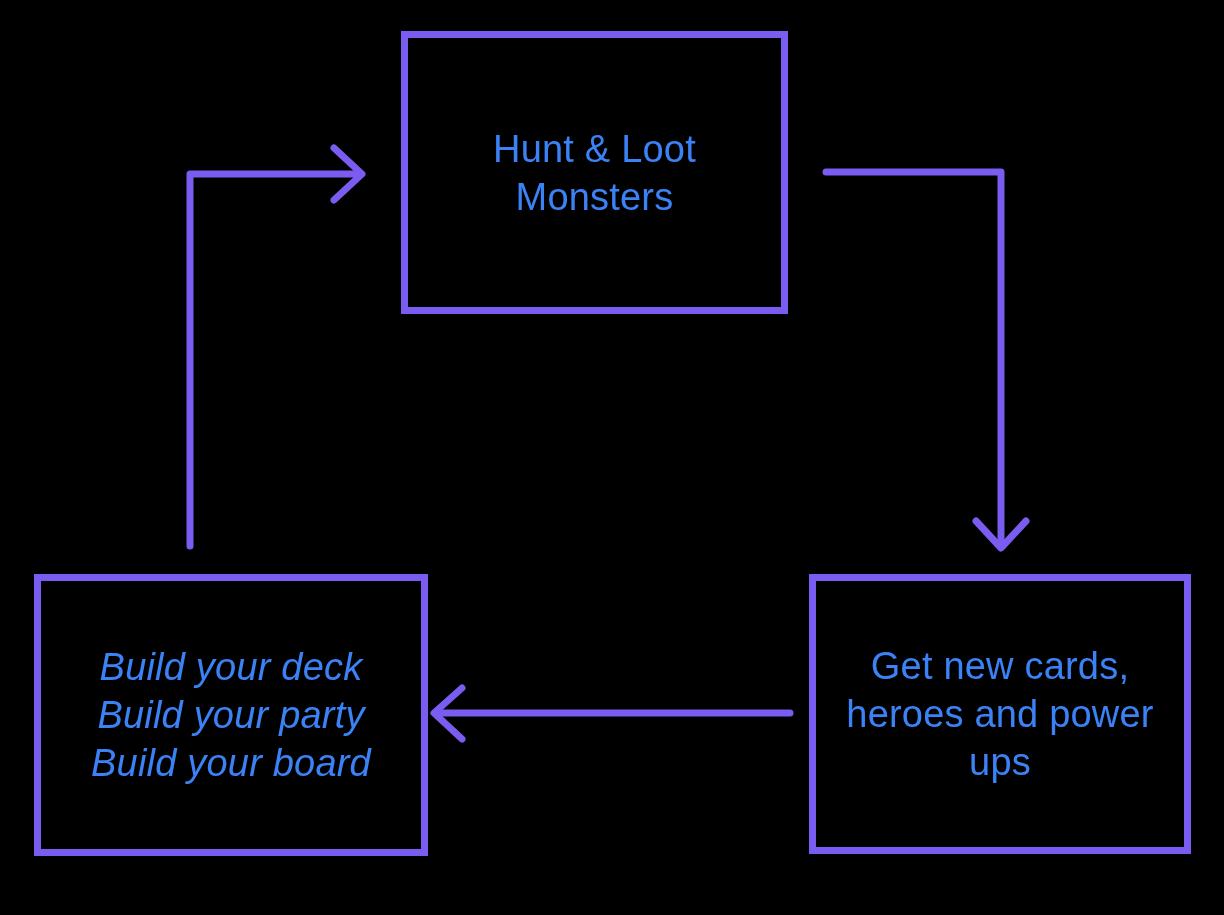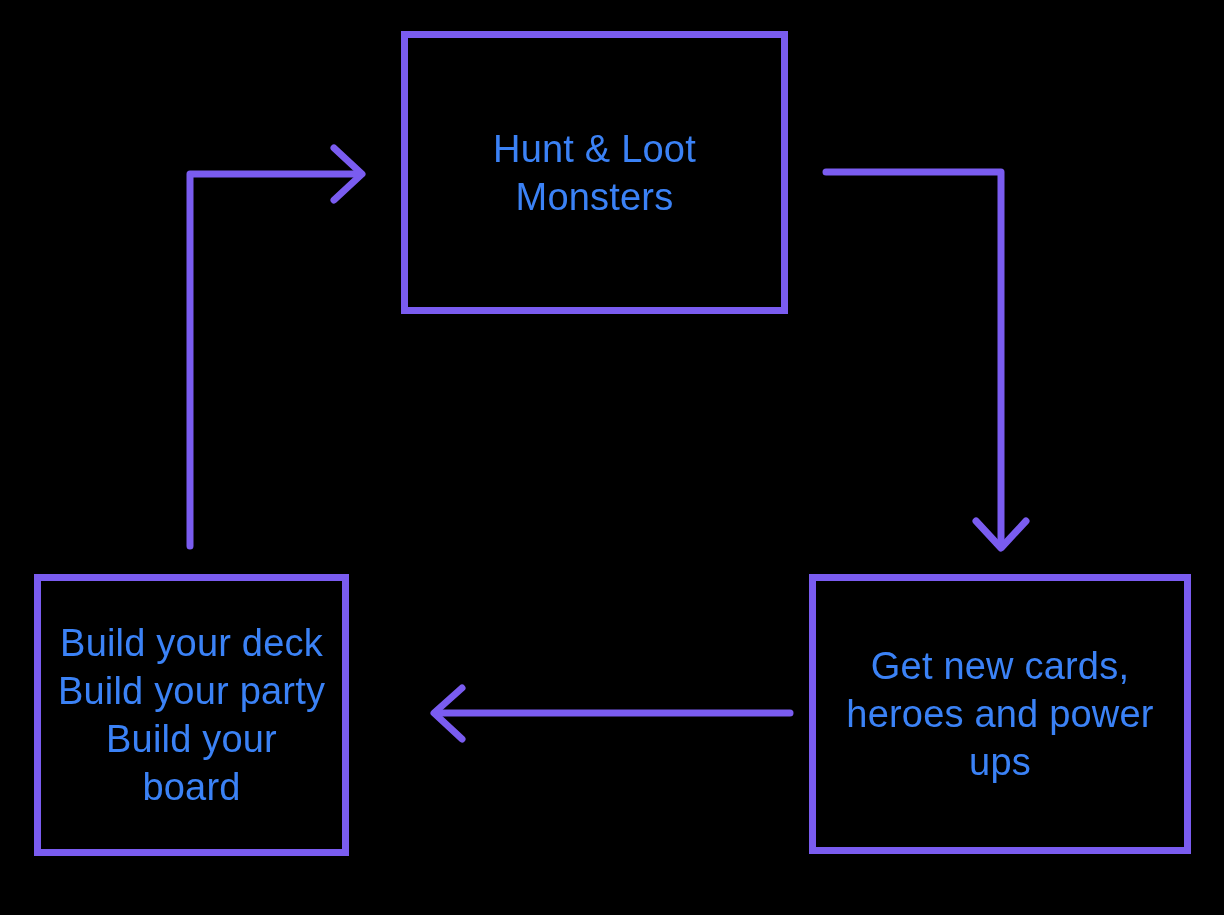--- a/index.html
+++ b/index.html
@@ -36,22 +36,23 @@
   }
   #box-hunt-loot {
     left: 401px;
     top: 31px;
     width: 387px;
     height: 283px;
   }
   #box-build {
     left: 34px;
     top: 574px;
-    width: 315px;
+    width: 394px;
     height: 282px;
+    font-style: italic;
   }
   #box-rewards {
     left: 809px;
     top: 574px;
     width: 382px;
     height: 280px;
     text-decoration: underline;
   }
   #arrows {
     position: absolute;

